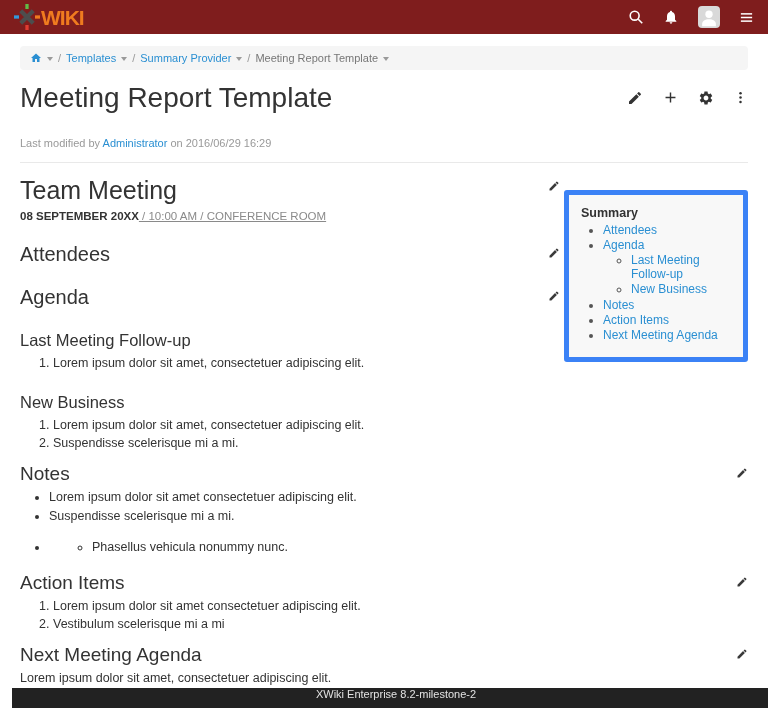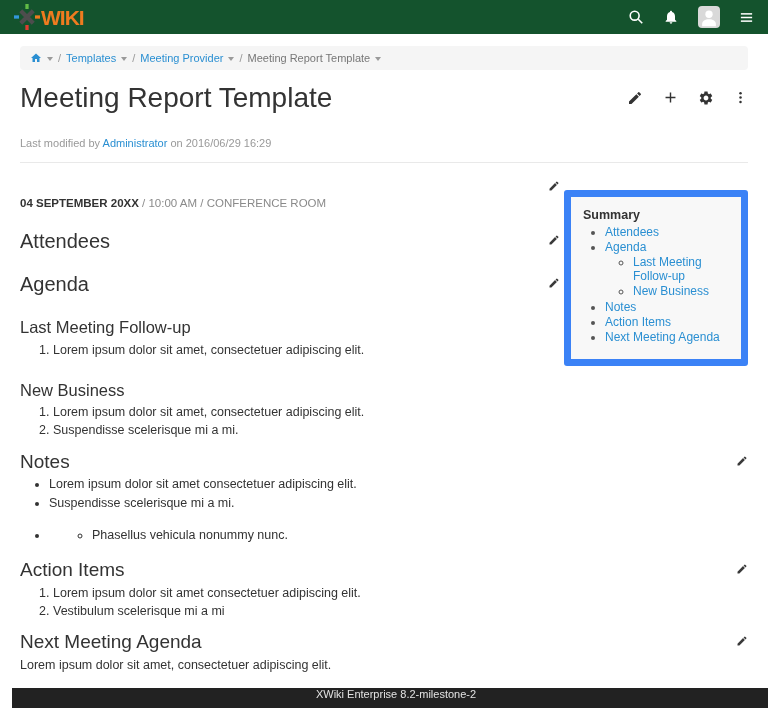--- a/index.html
+++ b/index.html
@@ -6,21 +6,21 @@
   html,body { margin:0; padding:0; }
   body {
     width:768px; height:708px; background:#fff;
     font-family:"Liberation Sans","DejaVu Sans",sans-serif;
     color:#333; overflow:hidden;
   }
   .page { position:relative; width:768px; height:708px; overflow:hidden; }
 
   
   .topbar {
-    height:34px; background:#14532d; display:flex; align-items:center;
+    height:34px; background:#7f1d1d; display:flex; align-items:center;
     padding:0 14px;
   }
   .logo { display:flex; align-items:center; text-decoration:none; cursor:pointer; }
   .logo-word {
     color:#ef7b1f; font-size:21px; font-weight:bold; letter-spacing:-1px;
     margin-left:1px; line-height:1;
   }
   .topbar-icons { margin-left:auto; display:flex; align-items:center; gap:19px; }
   .tb-icon { color:#fff; display:inline-flex; cursor:pointer; }
   .avatar {
@@ -52,36 +52,36 @@
   .tool-btn { color:#333; display:inline-flex; cursor:pointer; }
   .modified { margin:23px 20px 0; font-size:11px; color:#999; }
   .modified a { color:#2a8fd2; text-decoration:none; cursor:pointer; }
   .rule { margin:13px 20px 0; border:none; border-top:1px solid #e9e9e9; height:0; }
 
   
   .content { position:relative; padding:0 20px; }
 
   .summary-panel {
     position:absolute; top:14px; right:20px; width:184px;
-    background:#f8f8f8; border:7px solid #3b82f6; border-radius:3px;
+    background:#f8f8f8; border:5px solid #3b82f6; border-radius:3px;
     padding:11px 6px 14px 10px; font-size:12px;
   }
   .summary-title { font-weight:bold; font-size:12.5px; color:#333; margin:0 0 3px 2px; }
   .summary-panel ul { margin:0; padding-left:24px; list-style:disc; color:#555; }
   .summary-panel ul ul { list-style:circle; padding-left:28px; margin:0; }
   .summary-panel li { margin:1px 0; line-height:1.18; }
   .summary-panel a { color:#2a8fd2; text-decoration:none; cursor:pointer; }
 
   .main-narrow { width:540px; }
   .main-full { width:728px; }
 
   .doc-title { font-size:25px; font-weight:400; margin:13px 0 0; line-height:1.15; color:#333; }
   .meta { margin:4px 0 0; font-size:11.5px; line-height:1.25; }
   .meta b { color:#333; }
-  .meta .meta-rest { color:#8a8a8a; }
+  .meta .meta-rest { color:#8a8a8a;text-decoration:underline; }
 
   h3.sec { font-size:20px; font-weight:400; margin:20px 0 0; line-height:1.15; color:#333; }
   h4.subsec { font-size:16.5px; font-weight:400; margin:22px 0 0; line-height:1.2; color:#333; }
   h3.sec-full { font-size:19px; font-weight:400; line-height:1.15; color:#333; }
   .mt-notes { margin:12px 0 0; }
   .mt-action { margin:16px 0 0; }
   .mt-next { margin:12px 0 0; }
 
   .body-text { font-size:12.5px; margin:4px 0 0; line-height:1.3; color:#333; }
 
@@ -149,21 +149,21 @@
     <span class="crumb-home">
       <svg width="12" height="12" viewBox="0 0 24 24">
           <path fill="#2a8fd2" d="M10 20v-6h4v6h5v-8h3L12 3 2 12h3v8z"></path>
         </svg>
     </span>
     <span class="caret"></span>
     <span class="sep">/</span>
     <a class="crumb-link">Templates</a>
     <span class="caret"></span>
     <span class="sep">/</span>
-    <a class="crumb-link">Meeting Provider</a>
+    <a class="crumb-link">Summary Provider</a>
     <span class="caret"></span>
     <span class="sep">/</span>
     <span class="crumb-current">Meeting Report Template</span>
     <span class="caret"></span>
   </nav>
 
   <div class="page-head">
     <h1 class="page-title">Meeting Report Template</h1>
     <div class="toolbar">
       <span class="tool-btn">
@@ -215,23 +215,24 @@
       </ul>
     </aside>
 
     <div class="main-narrow">
       <h2 class="doc-title clearfix">
         <span class="section-edit">
           <svg width="12" height="12" viewBox="0 0 24 24">
               <path fill="currentColor" d="M3 17.25V21h3.75L17.81 9.94l-3.75-3.75L3 17.25zM20.71 7.04c.39-.39.39-1.02 0-1.41l-2.34-2.34a.9959.9959 0 0 0-1.41 0l-1.83 1.83 3.75 3.75 1.83-1.83z"></path>
             </svg>
         </span>
+        <span>Team Meeting</span>
       </h2>
       <p class="meta">
-        <b>04 SEPTEMBER 20XX</b><span class="meta-rest"> / 10:00 AM / CONFERENCE ROOM</span>
+        <b>08 SEPTEMBER 20XX</b><span class="meta-rest"> / 10:00 AM / CONFERENCE ROOM</span>
       </p>
 
       <h3 class="sec clearfix">
         <span class="section-edit">
           <svg width="12" height="12" viewBox="0 0 24 24">
               <path fill="currentColor" d="M3 17.25V21h3.75L17.81 9.94l-3.75-3.75L3 17.25zM20.71 7.04c.39-.39.39-1.02 0-1.41l-2.34-2.34a.9959.9959 0 0 0-1.41 0l-1.83 1.83 3.75 3.75 1.83-1.83z"></path>
             </svg>
         </span>
         <span>Attendees</span>
       </h3>

